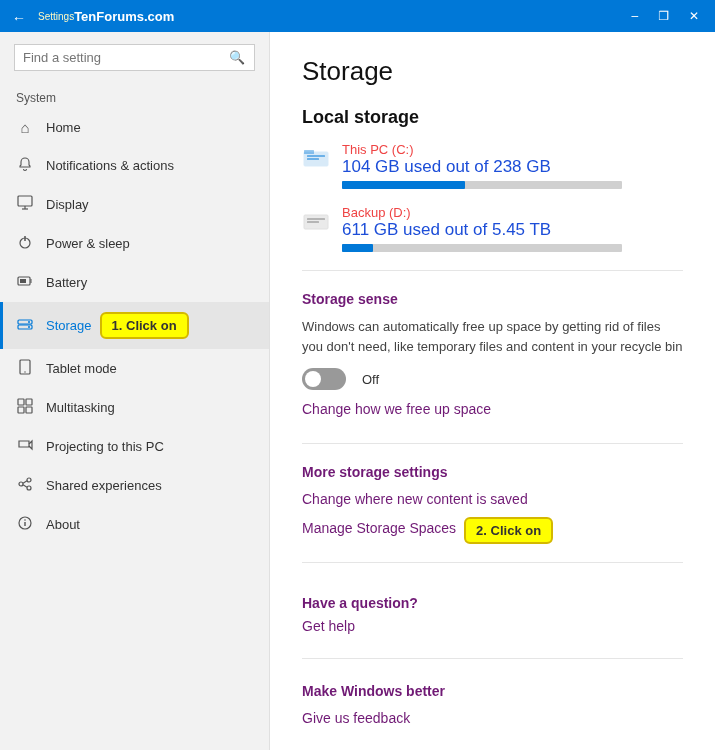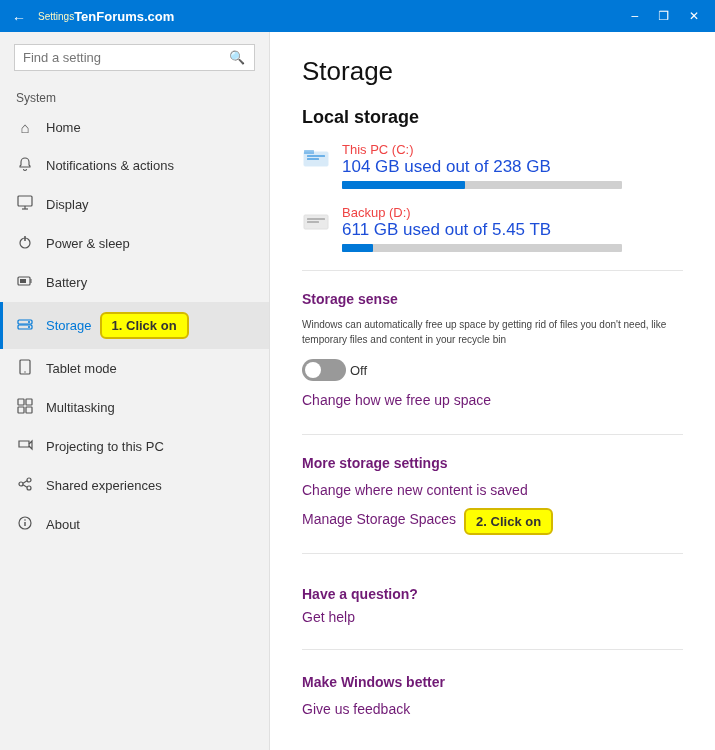--- a/index.html
+++ b/index.html
@@ -200,30 +200,30 @@
     }
     .progress-fill {
       height: 100%;
       background: #0078d7;
       border-radius: 1px;
     }
 
     
     .sense-section { margin: 20px 0; }
     .sense-desc {
-      font-size: 10px;
+      font-size: 13px;
       color: #444;
       margin-bottom: 12px;
       line-height: 1.5;
       max-width: 400px;
     }
     .toggle-row {
       display: flex;
       align-items: center;
-      gap: 4px;
+      gap: 16px;
       margin-bottom: 10px;
     }
     .toggle-switch {
       width: 44px;
       height: 22px;
       background: #999;
       border-radius: 11px;
       position: relative;
       cursor: pointer;
     }

